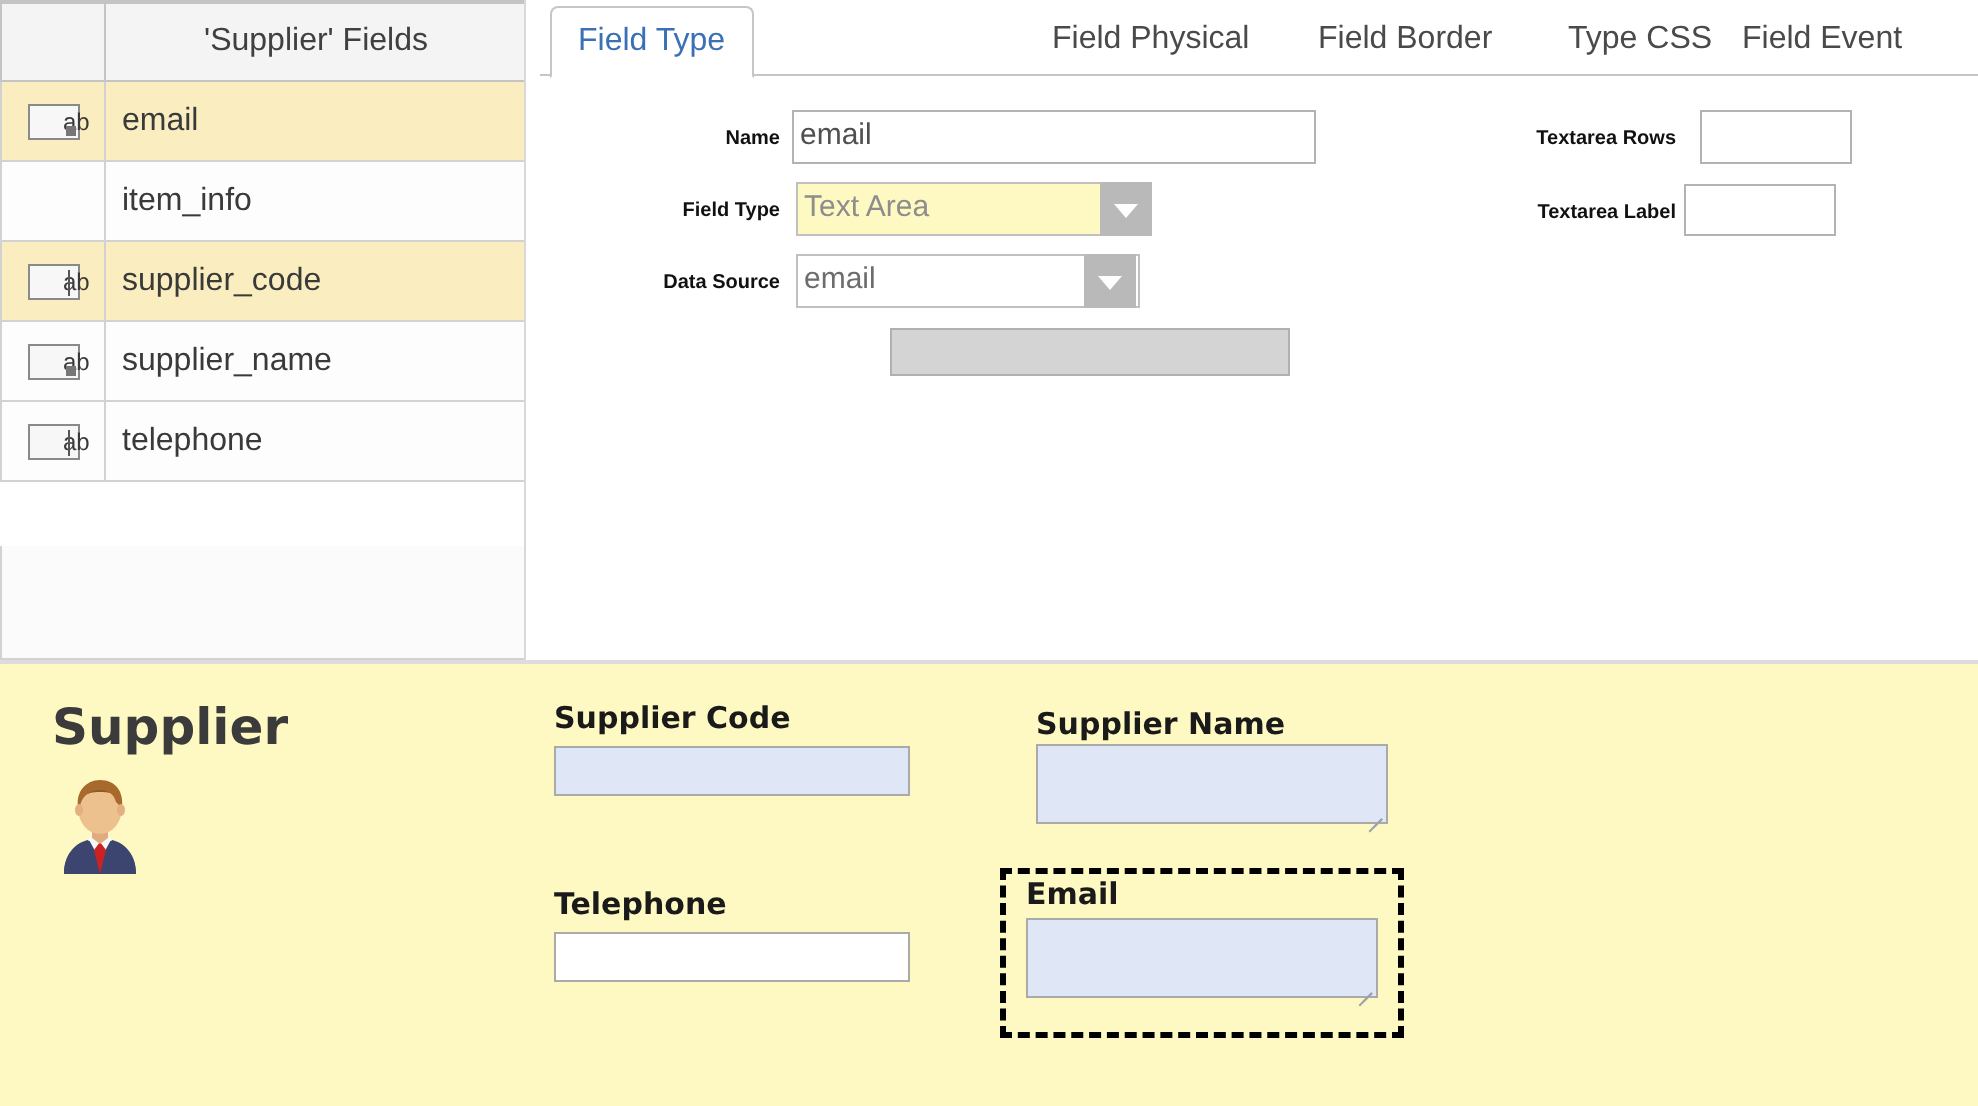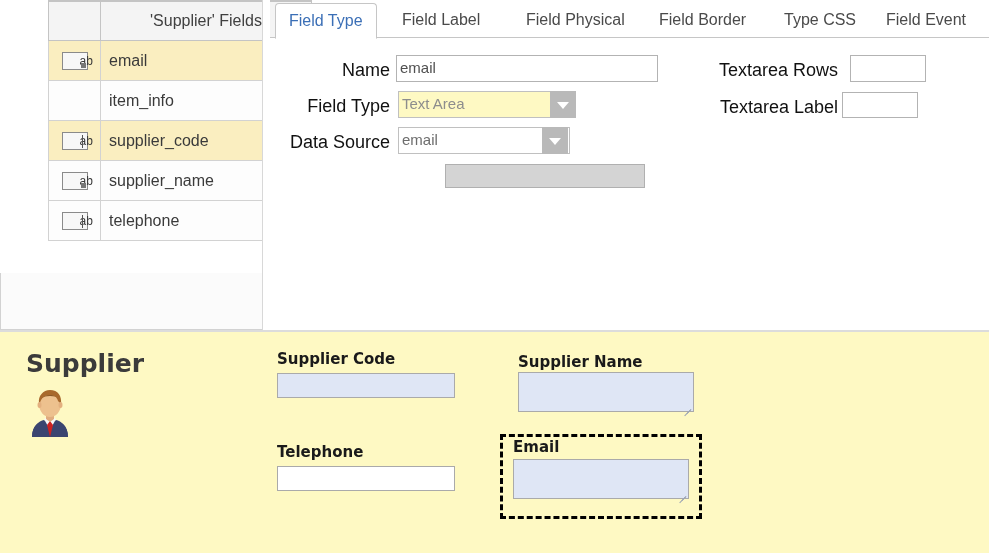--- a/index.html
+++ b/index.html
@@ -26,21 +26,20 @@
     width: 270px; height: 331px;
     box-sizing: border-box;
     border-right: 1px solid #c9c9c9;
     background: #ffffff;
   }
   #fields-table {
     position: absolute; left: 0; top: 0;
     width: 263px;
     border-collapse: collapse;
     table-layout: fixed;
-    margin-left: 48px;
   }
   #fields-table col.icon-col { width: 52px; }
   #fields-table col.name-col { width: 211px; }
 
   #fields-table th {
     height: 38px;
     background: #f4f4f4;
     border: 1px solid #c4c4c4;
     border-top: 2px solid #c4c4c4;
     font-weight: normal;
@@ -143,22 +142,22 @@
     z-index: 3;
   }
 
   #tab-body {
     position: absolute; left: 0; top: 38px;
     width: 719px; height: 292px;
     background: #ffffff;
   }
   .flabel {
     position: absolute;
-    font-size: 18px;
-    font-weight: normal;
+    font-size: 10px;
+    font-weight: bold;
     color: #111;
     text-align: right;
     line-height: 26px;
     white-space: nowrap;
   }
   .finput {
     position: absolute;
     box-sizing: border-box;
     border: 1px solid #b3b3b3;
     background: #ffffff;
@@ -317,26 +316,25 @@
       </tbody>
     </table>
     <div id="list-filler"></div>
     <div id="list-gutter"></div>
   </div>
 
   <div id="tab-panel">
 
     <div id="tab-strip">
       <div class="tab active" style="left:5px;">Field Type</div>
-      <div class="tab" style="left:119px;">Field Label</div>
 
       <div class="tab" style="left:243px;">Field Physical</div>
       <div class="tab" style="left:376px;">Field Border</div>
       <div class="tab" style="left:501px;">Type CSS</div>
-      <div class="tab" style="left:603px;">Field Event</div>
+      <div class="tab" style="left:588px;">Field Event</div>
     </div>
 
     <div id="tab-body">
 
       <div class="flabel" style="left:20px; top:19px; width:100px;">Name</div>
       <div class="finput" style="left:126px; top:17px; width:262px; height:27px;">email</div>
 
       <div class="flabel" style="left:20px; top:55px; width:100px;">Field Type</div>
       <div class="fselect dim" style="left:128px; top:53px; width:178px; height:27px;">Text Area</div>
       <div class="selbtn" style="left:280px; top:53px; height:27px;">

